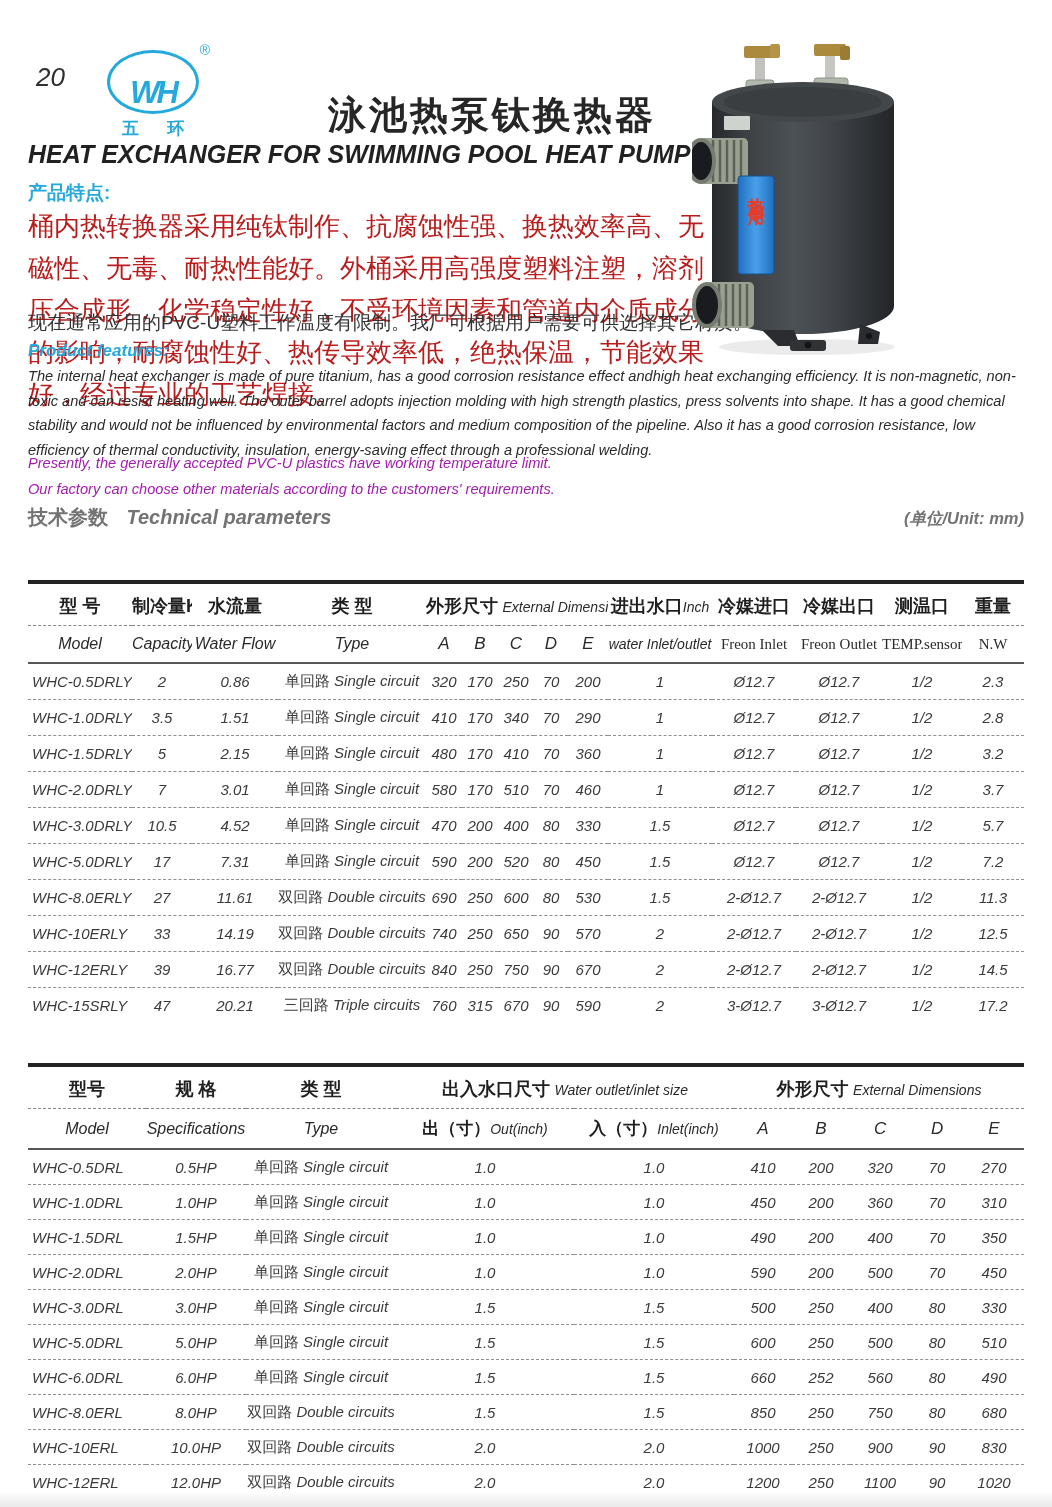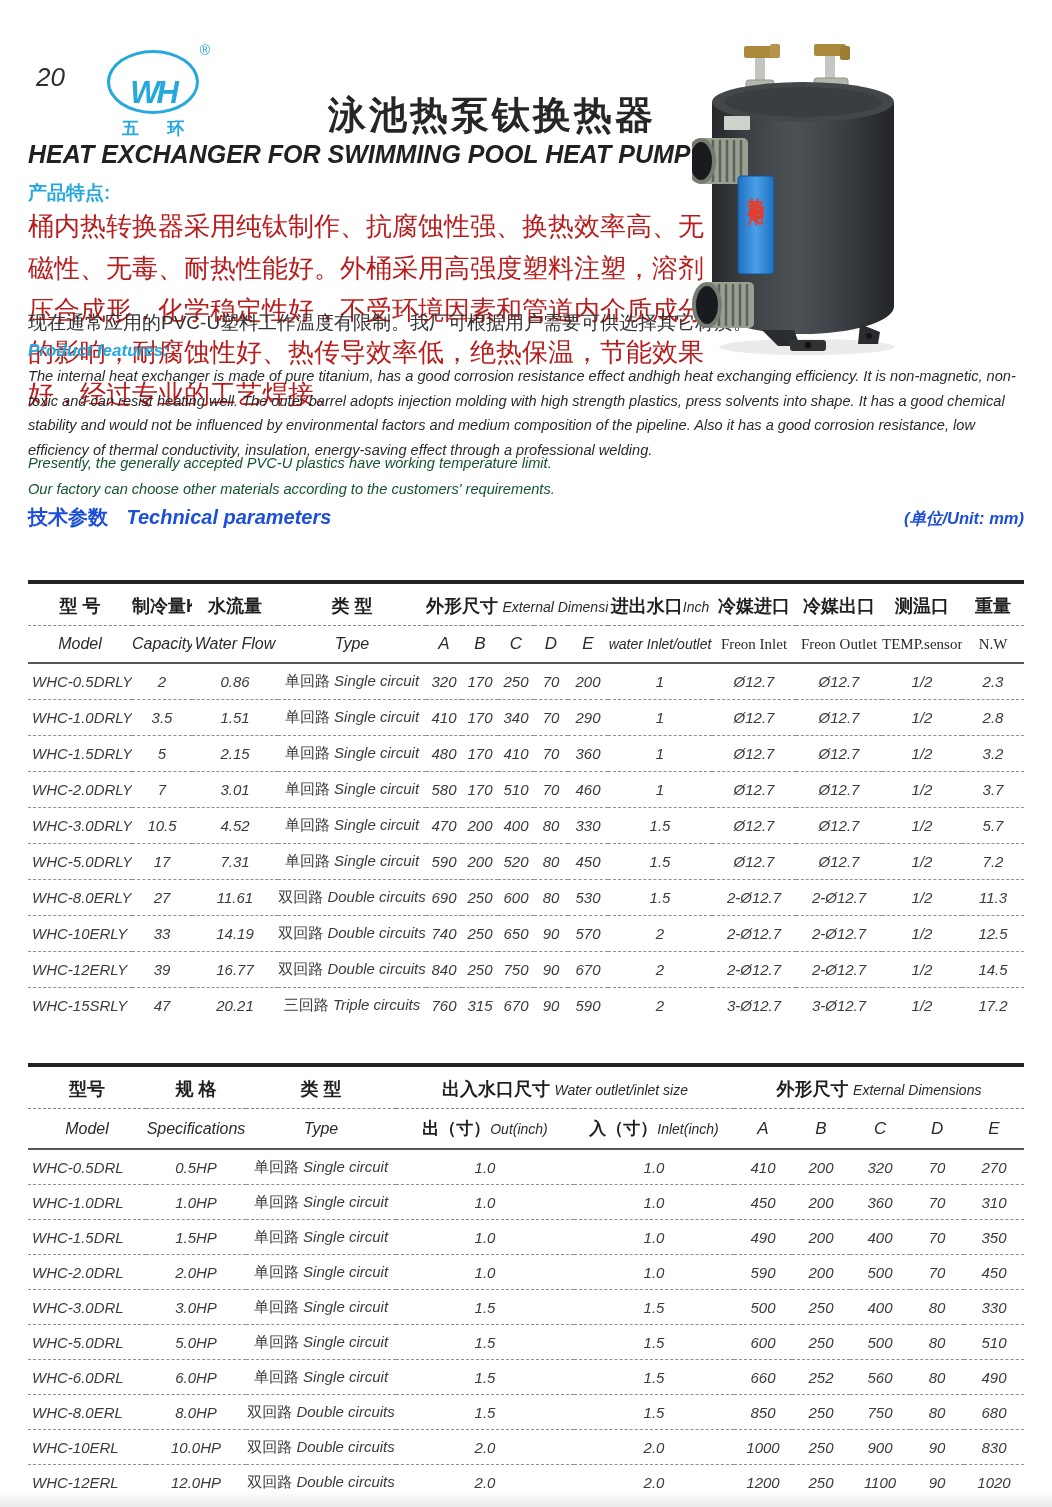--- a/index.html
+++ b/index.html
@@ -22,25 +22,25 @@
   .title-en{position:absolute;left:28px;top:140px;margin:0;font-size:25px;font-weight:700;
             font-style:italic;color:#212121;white-space:nowrap;}
 
   .zh-head{position:absolute;left:28px;top:180px;font-size:19px;font-weight:700;color:#25a9dc;}
   .zh-body{position:absolute;left:28px;top:205px;width:676px;font-size:26px;line-height:42px;color:#b91c1c;}
   .zh-note{position:absolute;left:28px;top:310px;width:990px;font-size:19px;color:#333;}
 
   .en-head{position:absolute;left:28px;top:341px;font-size:17px;font-style:italic;font-weight:600;color:#25a9dc;}
   .en-body{position:absolute;left:28px;top:364px;width:996px;font-size:14.6px;font-style:italic;
            line-height:24.5px;color:#2a2a2a;}
-  .en-note{position:absolute;left:28px;font-size:14.6px;font-style:italic;color:#14532d;}
+  .en-note{position:absolute;left:28px;font-size:14.6px;font-style:italic;color:#a21caf;}
   .en-note1{top:455px;} .en-note2{top:481px;}
 
   .tech-row{position:absolute;left:28px;top:504px;width:996px;display:flex;
-            justify-content:space-between;align-items:baseline;color:#1d4ed8;}
+            justify-content:space-between;align-items:baseline;color:#737373;}
   .tech-zh{font-size:20px;font-weight:700;}
   .tech-en{font-size:20px;font-style:italic;font-weight:600;margin-left:14px;}
   .tech-unit{font-size:16.5px;font-style:italic;font-weight:700;}
 
   
   .photo{position:absolute;left:692px;top:44px;}
 
   
   .tables{position:absolute;left:28px;top:540px;width:996px;}
   table{border-collapse:collapse;width:996px;table-layout:fixed;margin-top:40px;}

